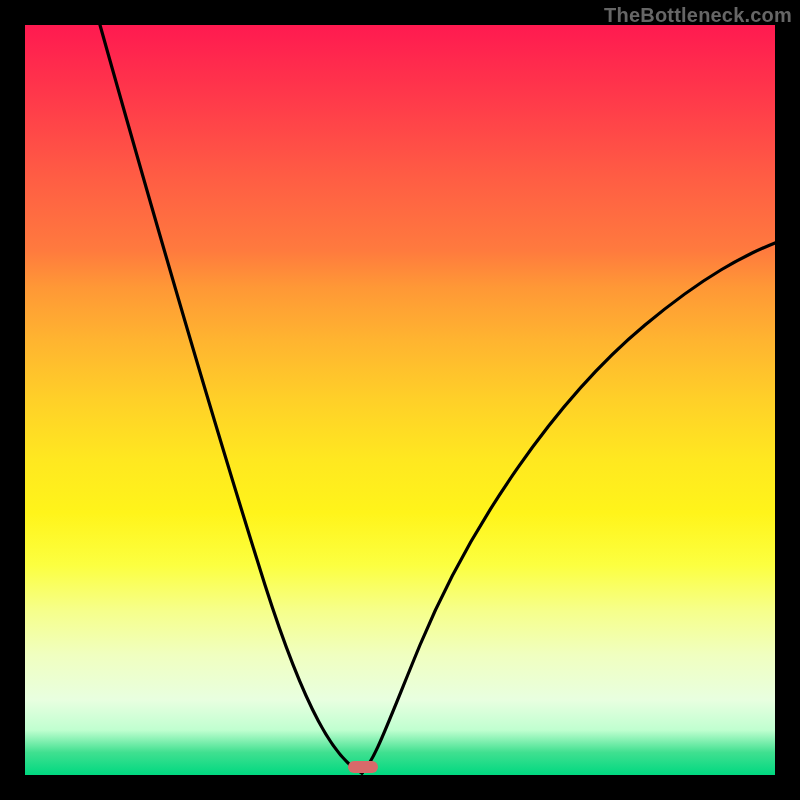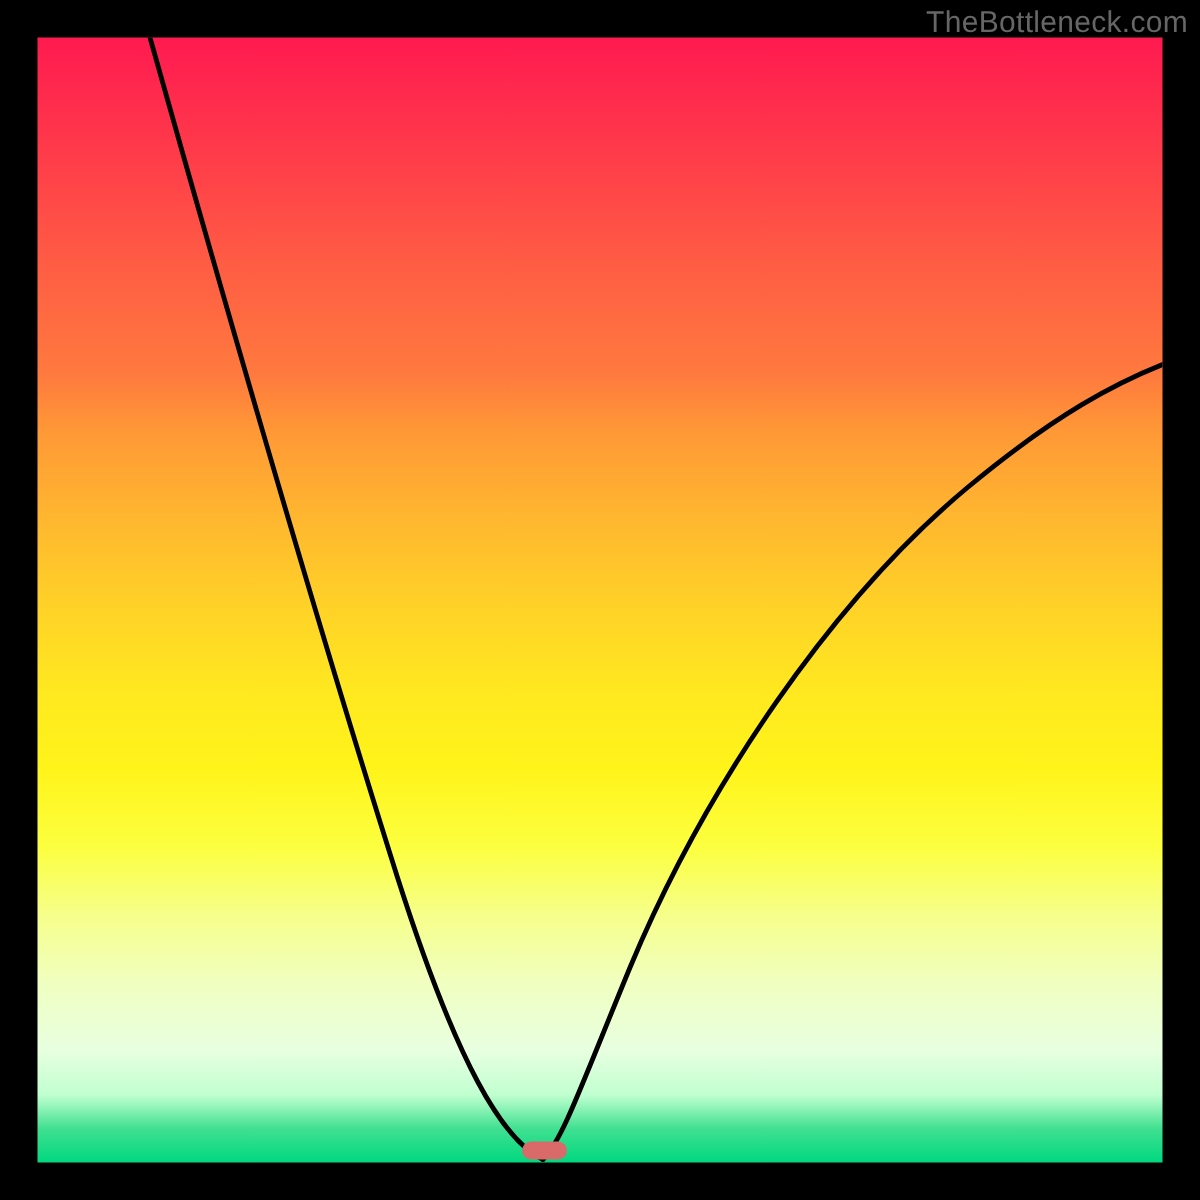--- a/index.html
+++ b/index.html
@@ -35,21 +35,21 @@
       #40e090 97%,
       #00d880 100%
     );
   }
   .attribution {
     position: absolute;
     top: 4px;
     right: 8px;
     color: #666;
     font-size: 20px;
-    font-weight: 400;
+    font-weight: 700;
     letter-spacing: 0.2px;
   }
   svg.curve {
     position: absolute;
     left: 0;
     top: 0;
     width: 750px;
     height: 750px;
   }
   .marker {

